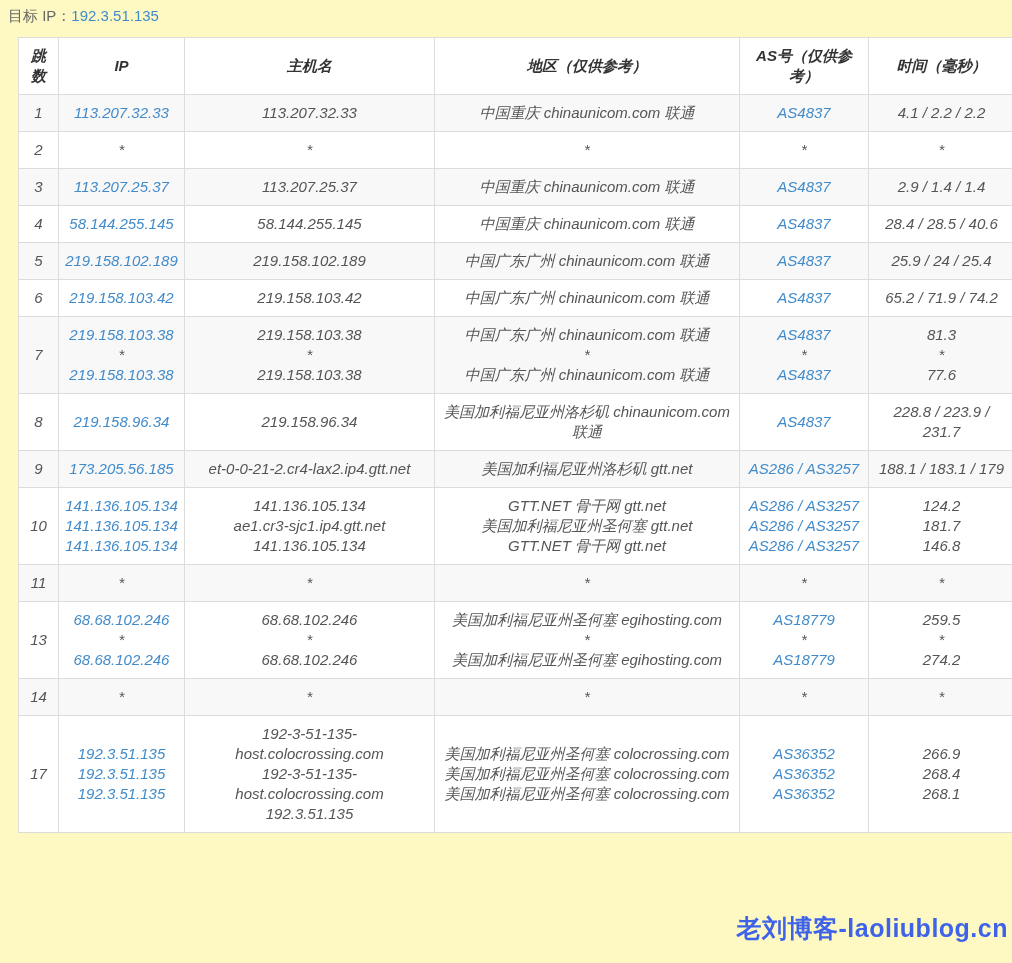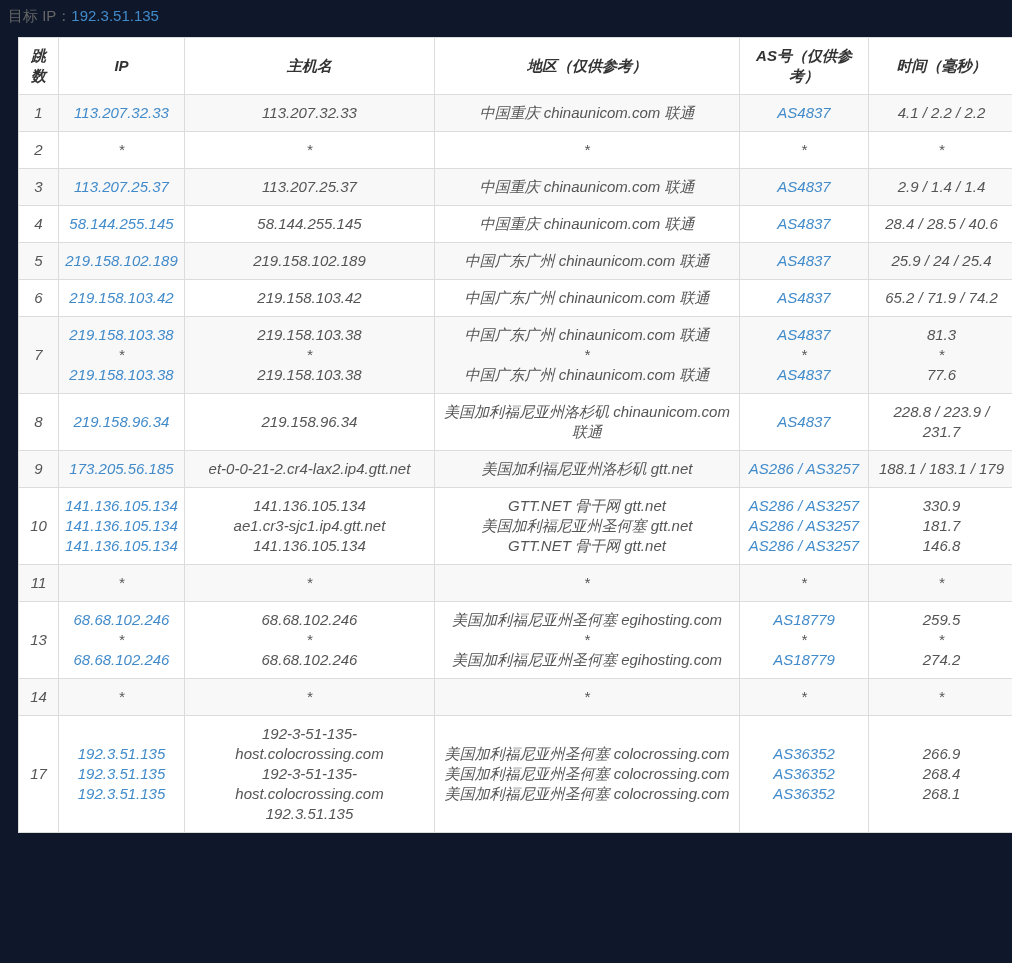--- a/index.html
+++ b/index.html
@@ -7,21 +7,21 @@
   body {
     font-family: "Liberation Sans", "DejaVu Sans", sans-serif;
     font-size: 15px;
     color: #555;
   }
   .page {
     position: relative;
     width: 1012px;
     height: 963px;
     overflow: hidden;
-    background: #0f172a;
+    background: #fef9c3;
   }
   .target-line {
     margin: 6px 0 11px 8px;
     line-height: 20px;
     color: #666;
   }
   .target-line .ip-val { color: #428bca; }
   table.trace {
     border-collapse: collapse;
     table-layout: fixed;
@@ -296,21 +296,21 @@
             <span class="cell-line plain">GTT.NET 骨干网 gtt.net</span>
             <span class="cell-line plain">美国加利福尼亚州圣何塞 gtt.net</span>
             <span class="cell-line plain">GTT.NET 骨干网 gtt.net</span>
           </td>
           <td>
             <span class="cell-line lnk">AS286 / AS3257</span>
             <span class="cell-line lnk">AS286 / AS3257</span>
             <span class="cell-line lnk">AS286 / AS3257</span>
           </td>
           <td>
-            <span class="cell-line plain">330.9</span>
+            <span class="cell-line plain">124.2</span>
             <span class="cell-line plain">181.7</span>
             <span class="cell-line plain">146.8</span>
           </td>
         </tr>
         <tr>
           <td>
             <span class="cell-line plain">11</span>
           </td>
           <td>
             <span class="cell-line plain">*</span>
@@ -404,14 +404,15 @@
           </td>
           <td>
             <span class="cell-line plain">266.9</span>
             <span class="cell-line plain">268.4</span>
             <span class="cell-line plain">268.1</span>
           </td>
         </tr>
       </tbody>
   </table>
 
+  <div class="watermark">老刘博客-laoliublog.cn</div>
 
 </div>
 
 </body></html>

